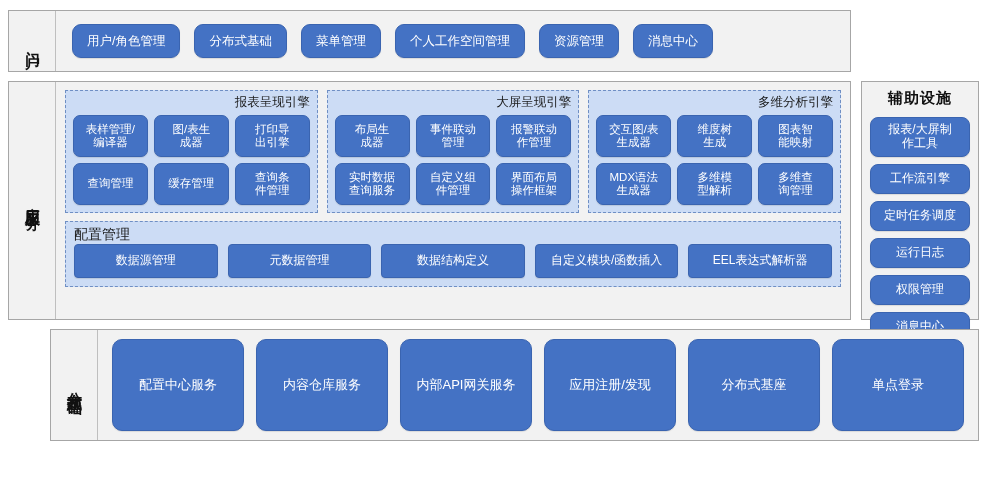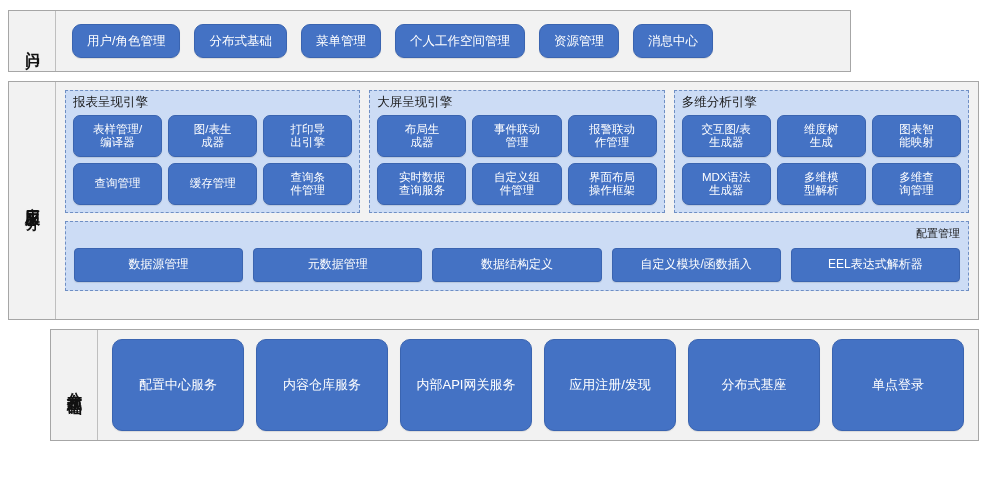--- a/index.html
+++ b/index.html
@@ -133,21 +133,21 @@
   .engine-panel {
     flex: 1 1 0;
     border: 1px dashed #6f8fc4;
     background: #ccdcf5;
     padding: 4px 7px 7px 7px;
     display: flex;
     flex-direction: column;
     min-width: 0;
   }
   .engine-title {
-    text-align: left;
+    text-align: right;
     font-size: 12.5px;
     color: #1a1a1a;
     margin-bottom: 5px;
     line-height: 1.2;
   }
   .engine-grid {
     display: grid;
     grid-template-columns: repeat(3, 1fr);
     gap: 6px;
   }
@@ -158,24 +158,24 @@
   }
   .config-panel {
     border: 1px dashed #6f8fc4;
     background: #ccdcf5;
     padding: 4px 8px 8px 8px;
     display: flex;
     flex-direction: column;
     flex: 0 0 auto;
   }
   .config-title {
-    text-align: right;
-    font-size: 11px;
+    text-align: left;
+    font-size: 14px;
     color: #1a1a1a;
-    margin-bottom: 7px;
+    margin-bottom: 0;
   }
   .config-row {
     display: flex;
     gap: 10px;
     justify-content: space-between;
   }
   .config-row .pill {
     flex: 1 1 0;
     height: 34px;
     font-size: 12px;
@@ -290,20 +290,30 @@
             <div class="pill">元数据管理</div>
             <div class="pill">数据结构定义</div>
             <div class="pill">自定义模块/函数插入</div>
             <div class="pill">EEL表达式解析器</div>
           </div>
         </div>
 
       </div>
     </div>
 
+    <div id="aux-col">
+      <div class="aux-title">辅助设施</div>
+      <div class="pill tall">报表/大屏制
+作工具</div>
+      <div class="pill">工作流引擎</div>
+      <div class="pill">定时任务调度</div>
+      <div class="pill">运行日志</div>
+      <div class="pill">权限管理</div>
+      <div class="pill">消息中心</div>
+    </div>
 
   </div>
 
   <div class="band" id="infra-band">
     <div class="band-label vertical">分布式基础</div>
     <div class="band-body">
       <div class="pill">配置中心服务</div>
       <div class="pill">内容仓库服务</div>
       <div class="pill">内部API网关服务</div>
       <div class="pill">应用注册/发现</div>

